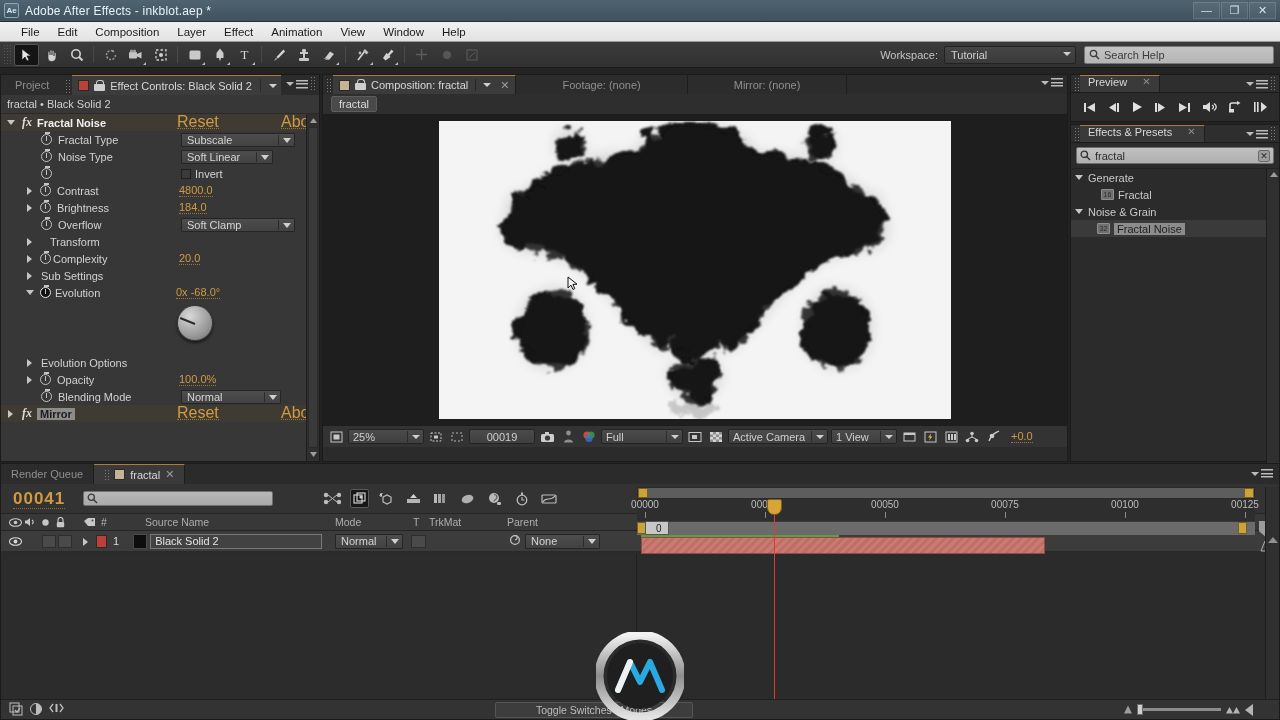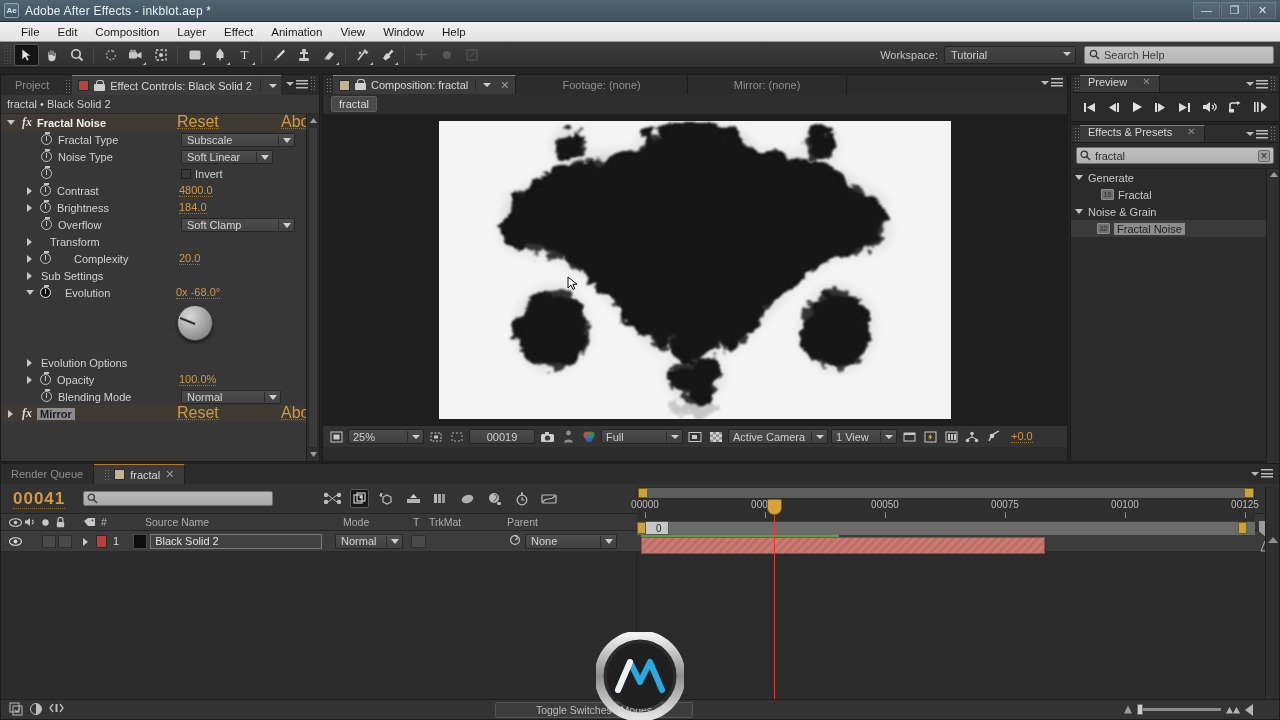--- a/index.html
+++ b/index.html
@@ -474,37 +474,37 @@
             <i></i>
           </span>
         <span class="ec-name" style="margin-left:15px">Transform</span>
       </div>
 
       <div class="ec-row">
         <span class="twirl" style="margin-left:25px">
             <i></i>
           </span>
         <span class="stopw" style="margin-left:5px"></span>
-        <span class="ec-name" style="margin-left:23px">Complexity</span>
+        <span class="ec-name" style="margin-left:2px">Complexity</span>
         <span class="val-num" style="position:absolute;left:178px">20.0</span>
       </div>
 
       <div class="ec-row">
         <span class="twirl" style="margin-left:25px">
             <i></i>
           </span>
         <span class="ec-name" style="margin-left:6px">Sub Settings</span>
       </div>
 
       <div class="ec-row">
         <span class="twirl open" style="margin-left:25px">
             <i></i>
           </span>
         <span class="stopw on" style="margin-left:5px"></span>
-        <span class="ec-name" style="margin-left:14px">Evolution</span>
+        <span class="ec-name" style="margin-left:4px">Evolution</span>
         <span class="val-num" style="position:absolute;left:175px">0x -68.0°</span>
       </div>
 
       <div style="height:50px;position:relative;">
         <div class="knob" style="position:absolute;left:176px;top:4px;">
           <div class="needle"></div>
         </div>
       </div>
 
       <div class="ec-row" style="margin-top:3px;">
@@ -999,21 +999,21 @@
           </svg>
         </span>
       <span class="sw-cell" style="margin-left:14px">
           <svg width="13" height="11" viewBox="0 0 13 11">
             <path d="M1 4 L5 1 L12 1 L12 9 L5 9Z" fill="#c7c7c7"></path>
             <circle cx="9.5" cy="3.4" r="1" fill="#4a4a4a"></circle>
           </svg>
         </span>
       <span style="margin-left:4px;color:#b4b4b4;">#</span>
       <span style="position:absolute;left:144px;">Source Name</span>
-      <span style="position:absolute;left:334px;margin-left:8px;">Mode</span>
+      <span style="position:absolute;left:334px;">Mode</span>
       <span style="position:absolute;left:412px;">T</span>
       <span style="position:absolute;left:428px;">TrkMat</span>
       <span style="position:absolute;left:506px;">Parent</span>
     </div>
 
     <div class="layer-row">
       <span class="sw-cell" style="margin-left:7px">
           <svg width="13" height="9" viewBox="0 0 13 9">
             <ellipse cx="6.5" cy="4.5" rx="6" ry="3.8" fill="none" stroke="#d9d9d9" stroke-width="1.1"></ellipse>
             <circle cx="6.5" cy="4.5" r="1.9" fill="#d9d9d9"></circle>
@@ -1032,21 +1032,21 @@
       <span class="dropdown" style="position:absolute;left:334px;width:68px;height:15px;">
         <span>Normal</span>
         <span class="dd-sep"></span>
           <span class="dd-arrow"></span>
       </span>
       <span style="position:absolute;left:410px;width:15px;height:13px;background:#4a4a4a;border:1px solid #2d2d2d;"></span>
       <span style="position:absolute;left:508px;color:#c3c3c3;"><svg width="12" height="12" viewBox="0 0 12 12">
             <circle cx="6" cy="6" r="4.4" fill="none" stroke="#c3c3c3" stroke-width="1.2"></circle>
             <path d="M6 1.5 C9 1.5 9 5 6 6" stroke="#c3c3c3" fill="none" stroke-width="1.2"></path>
           </svg></span>
-      <span class="dropdown" style="position:absolute;left:524px;width:92px;height:15px;">
+      <span class="dropdown" style="position:absolute;left:524px;width:75px;height:15px;">
         <span>None</span>
         <span class="dd-sep"></span>
           <span class="dd-arrow"></span>
       </span>
     </div>
     <div style="position:absolute;left:0;top:90px;width:636px;bottom:20px;background:#2c2c2c;border-right:1px solid #202020;"></div>
 
     <div class="tl-right">
 
       <div style="position:absolute;left:0;top:23px;right:24px;height:12px;background:#5d5d5d;border:1px solid #2a2a2a;">

